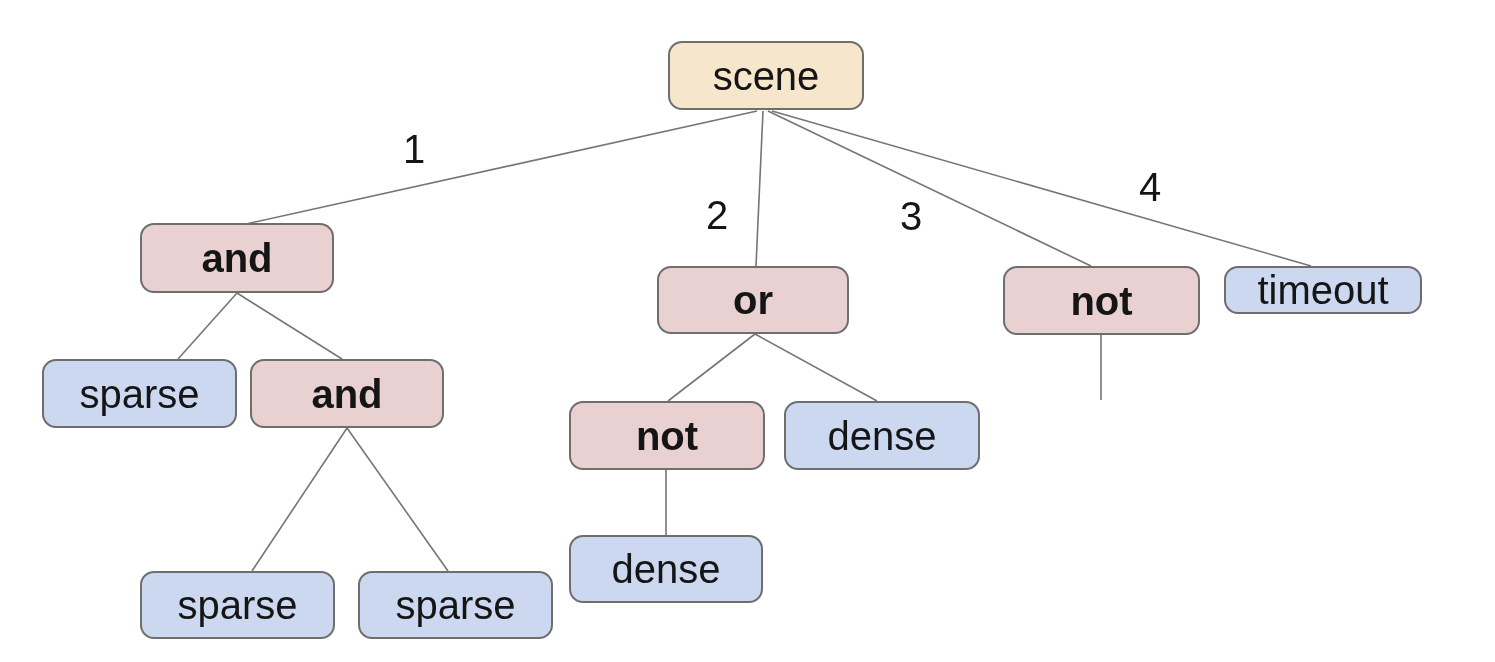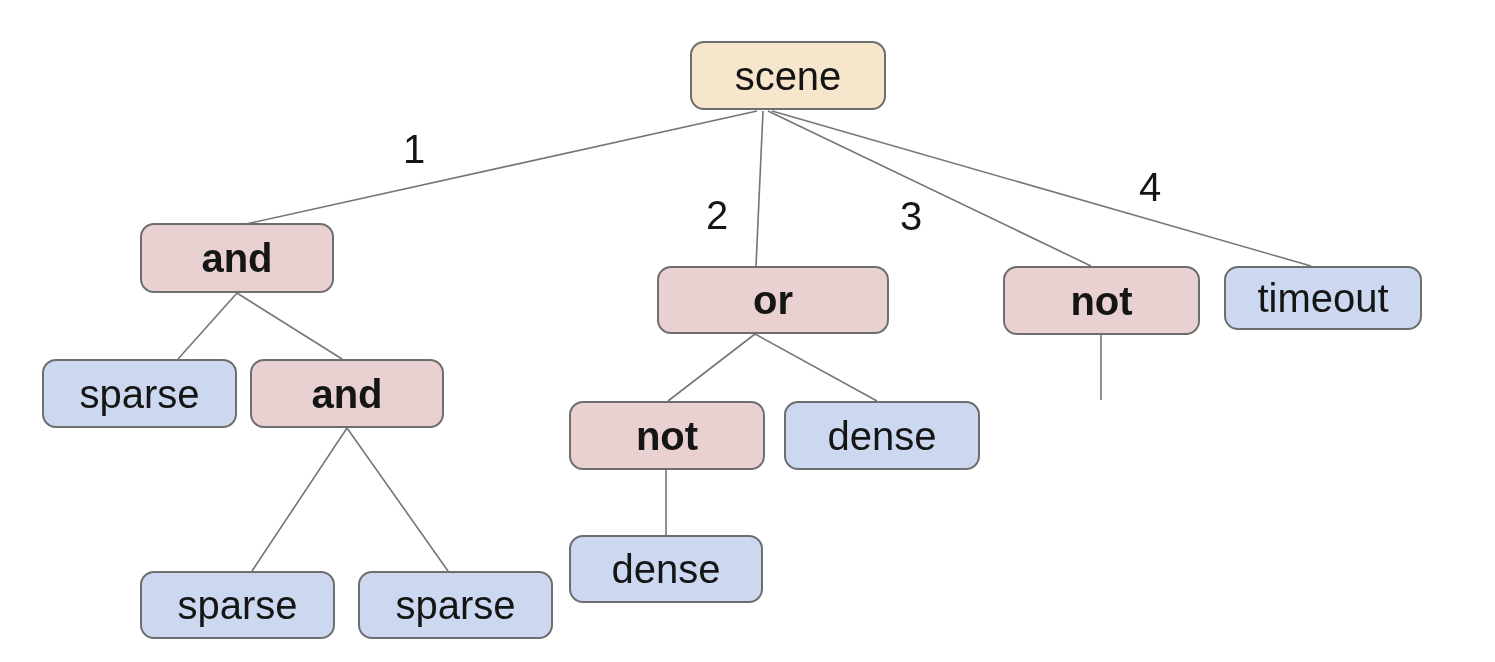--- a/index.html
+++ b/index.html
@@ -39,21 +39,21 @@
     display: flex;
     align-items: center;
     justify-content: center;
     border: 2px solid var(--node-border);
     border-radius: 14px;
     font-size: 40px;
     color: var(--text-color);
     line-height: 1;
     user-select: none;
   }
-  .node.root     { background: var(--root-fill); margin-left: 22px; }
+  .node.root     { background: var(--root-fill); }
   .node.operator { background: var(--operator-fill); font-weight: bold; }
   .node.leaf     { background: var(--leaf-fill); }
   .edge-label {
     position: absolute;
     transform: translate(-50%, -50%);
     font-size: 40px;
     color: var(--text-color);
     line-height: 1;
     user-select: none;
   }
@@ -83,27 +83,27 @@
   <div class="edge-label" style="left:911px;top:216px">3</div>
   <div class="edge-label" style="left:1150px;top:187px">4</div>
 
   <div class="node root" style="left:668px;top:41px;width:196px;height:69px">
       <span>scene</span>
     </div>
 
   <div class="node operator" style="left:140px;top:223px;width:194px;height:70px">
       <span>and</span>
     </div>
-  <div class="node operator" style="left:657px;top:266px;width:232px;height:68px">
+  <div class="node operator" style="left:657px;top:266px;width:192px;height:68px">
       <span>or</span>
     </div>
   <div class="node operator" style="left:1003px;top:266px;width:197px;height:69px">
       <span>not</span>
     </div>
-  <div class="node leaf" style="left:1224px;top:266px;width:198px;height:64px">
+  <div class="node leaf" style="left:1224px;top:266px;width:198px;height:48px">
       <span>timeout</span>
     </div>
 
   <div class="node leaf" style="left:42px;top:359px;width:195px;height:69px">
       <span>sparse</span>
     </div>
   <div class="node operator" style="left:250px;top:359px;width:194px;height:69px">
       <span>and</span>
     </div>
   <div class="node operator" style="left:569px;top:401px;width:196px;height:69px">

